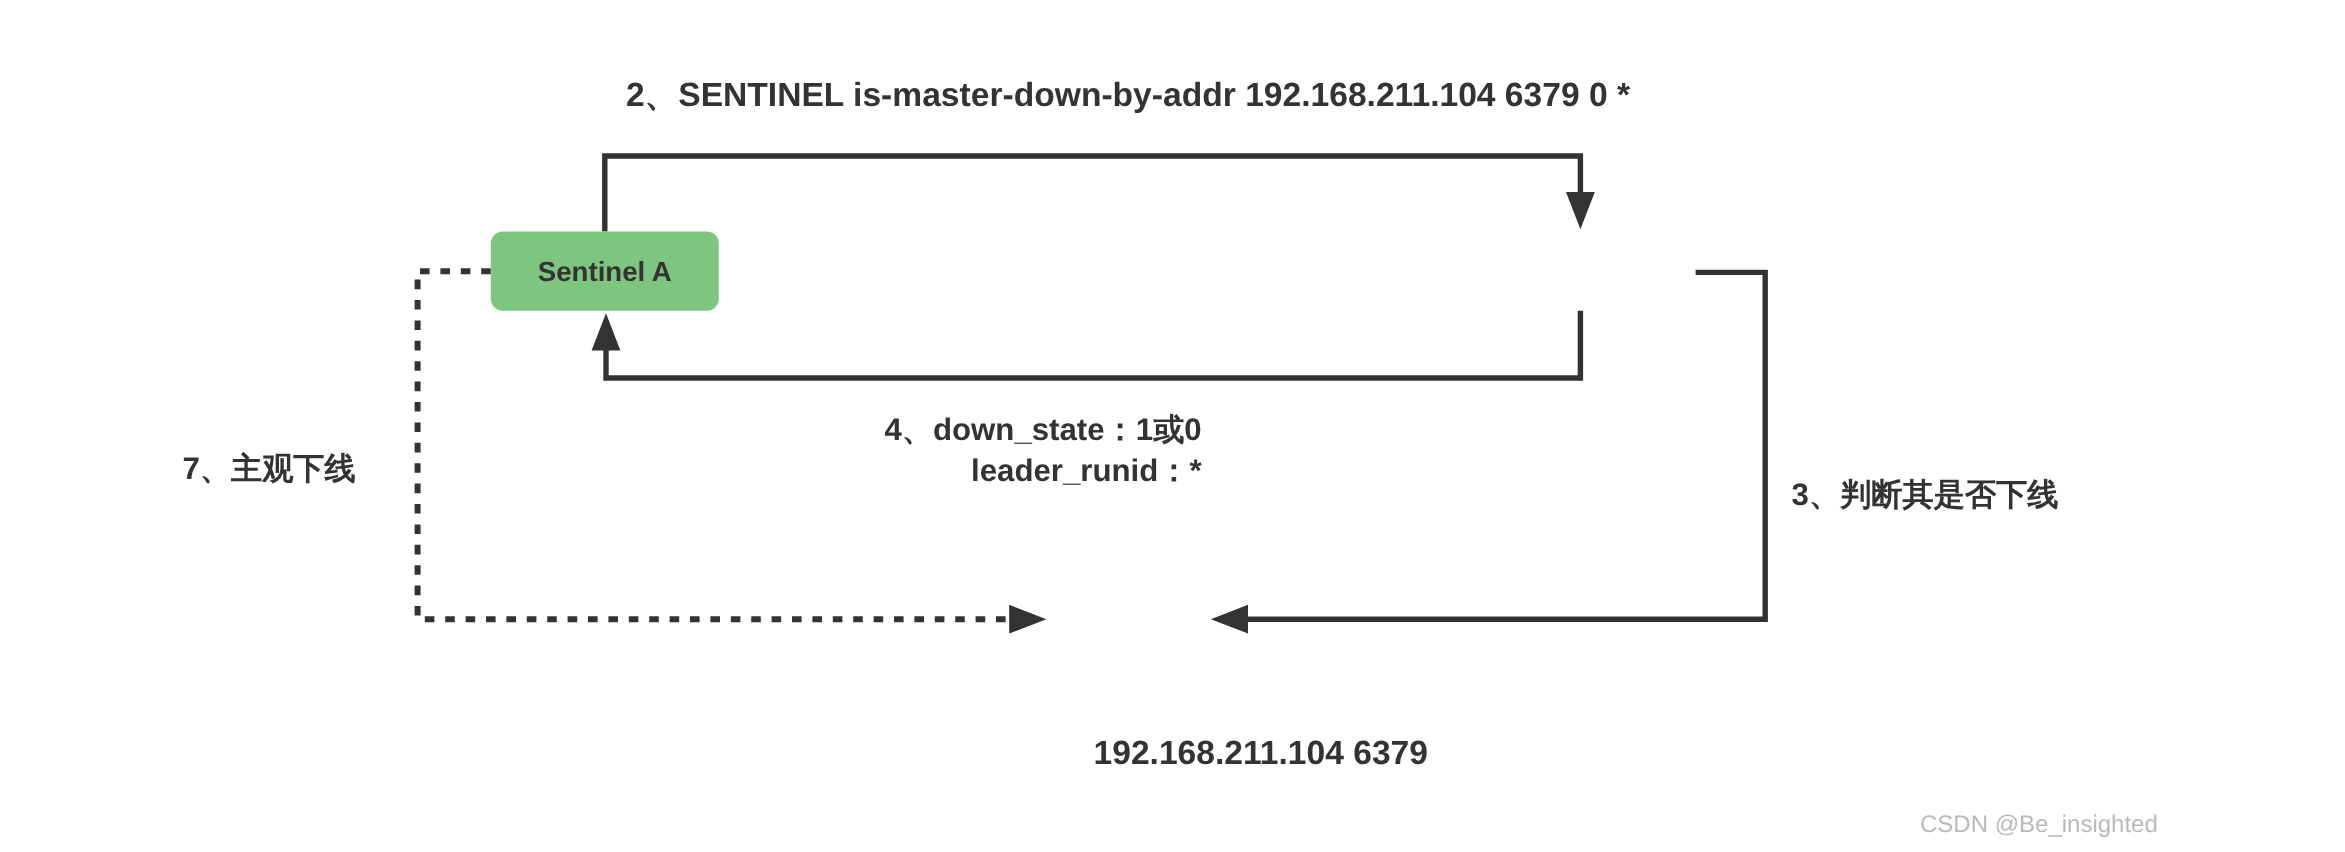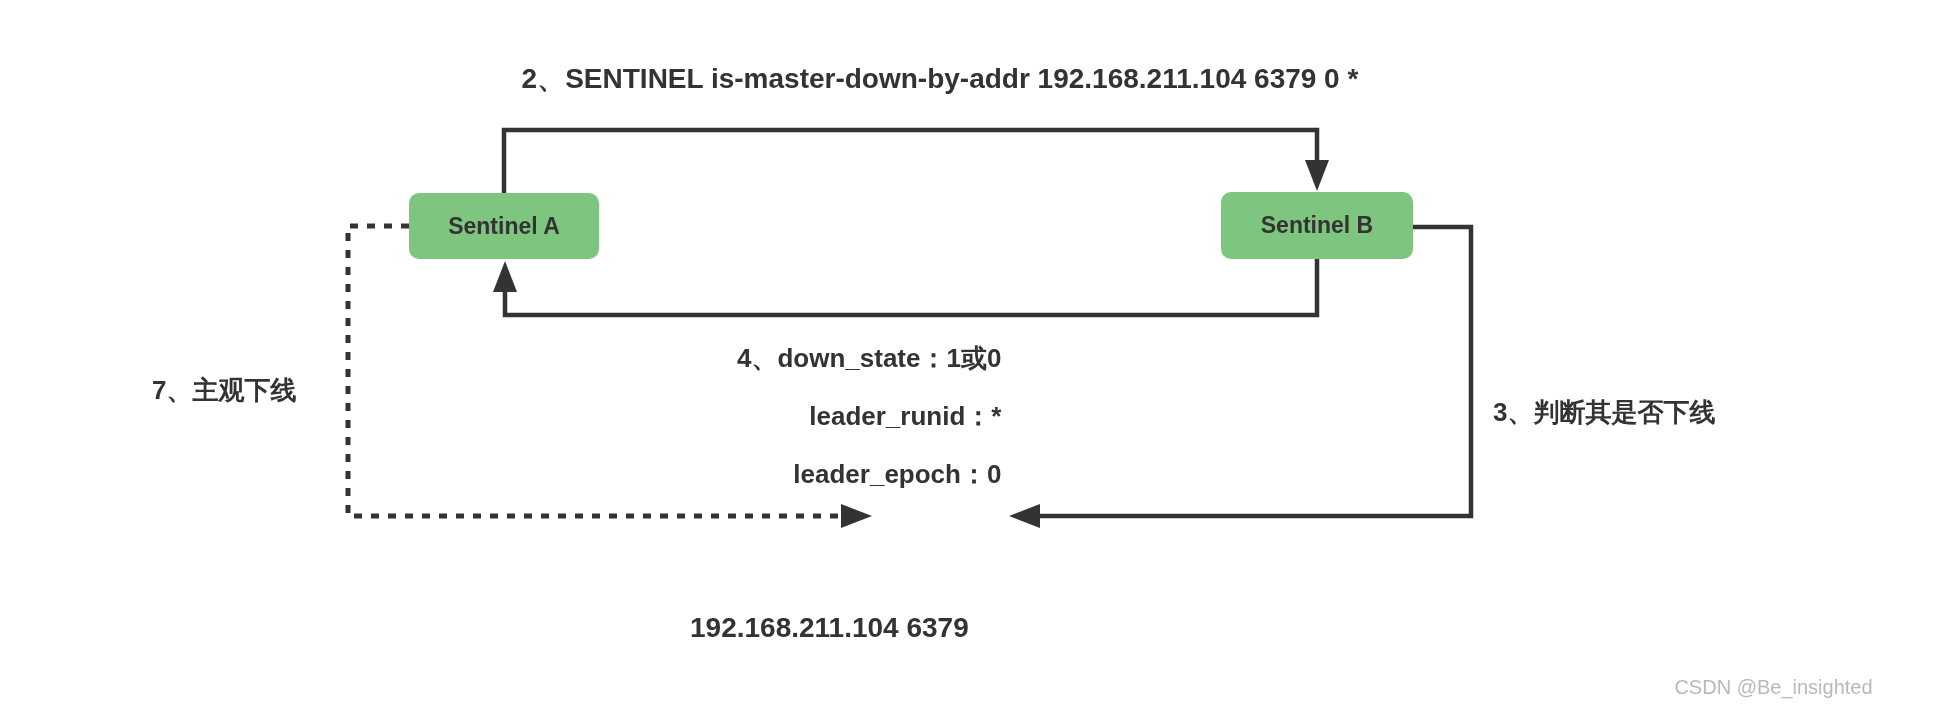--- a/index.html
+++ b/index.html
@@ -53,27 +53,27 @@
     left:873px;top:449px;width:134px;height:134px;
     background:var(--node-red);border-radius:50%;
   }
   .label{
     position:absolute;font-weight:bold;font-size:26px;color:var(--text);
     white-space:nowrap;
   }
   #step1-label{left:152px;top:373px;}
   #step3-label{left:1493px;top:395px;}
   #step4-label{left:737px;top:341px;line-height:34px;text-align:right;}
-  #step4-label .indent{padding-left:40px;margin-top:24px;}
+  #step4-label .indent{padding-left:40px;}
   #master-address{
-    left:690px;top:612px;width:500px;text-align:left;font-size:28px;
+    left:690px;top:612px;width:500px;text-align:right;font-size:28px;
   }
   .watermark{
     position:absolute;left:1600px;top:676px;width:347px;
-    text-align:center;font-size:20px;font-weight:normal;
+    text-align:left;font-size:20px;font-weight:normal;
     color:var(--watermark);white-space:nowrap;
   }
 </style>
 </head>
 <body>
 
 <div class="stage">
 
   <svg class="connectors" viewBox="0 0 1954 710">
 
@@ -87,30 +87,28 @@
     <polygon points="1009,516 1040,504 1040,528"></polygon>
 
     <path class="dotted" d="M 409 226 L 348 226 L 348 516 L 840 516"></path>
     <polygon points="872,516 841,504 841,528"></polygon>
   </svg>
 
   <div class="title">2、SENTINEL is-master-down-by-addr 192.168.211.104 6379 0 *</div>
 
   <div class="node box" id="sentinel-a">Sentinel A</div>
 
-  <div class="node box" id="sentinel-b">Sentinel B</div>
 
 
   <div class="label" id="step1-label">7、主观下线</div>
 
   <div class="label" id="step3-label">3、判断其是否下线</div>
 
   <div class="label" id="step4-label">
     <div>4、down_state：1或0</div>
     <div class="indent">leader_runid：*</div>
-    <div class="indent">leader_epoch：0</div>
   </div>
 
   <div class="label" id="master-address">192.168.211.104 6379</div>
 
   <div class="watermark">CSDN @Be_insighted</div>
 
 </div>
 
 </body></html>

